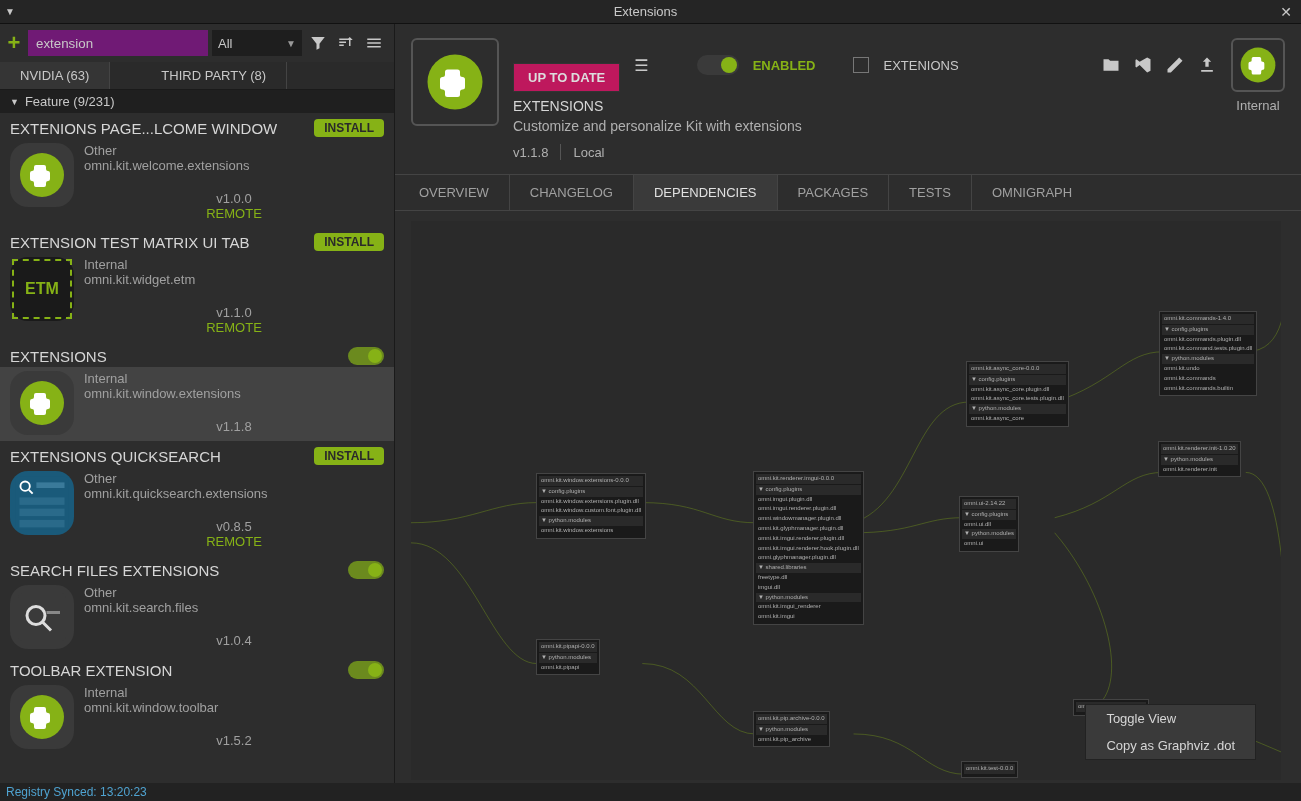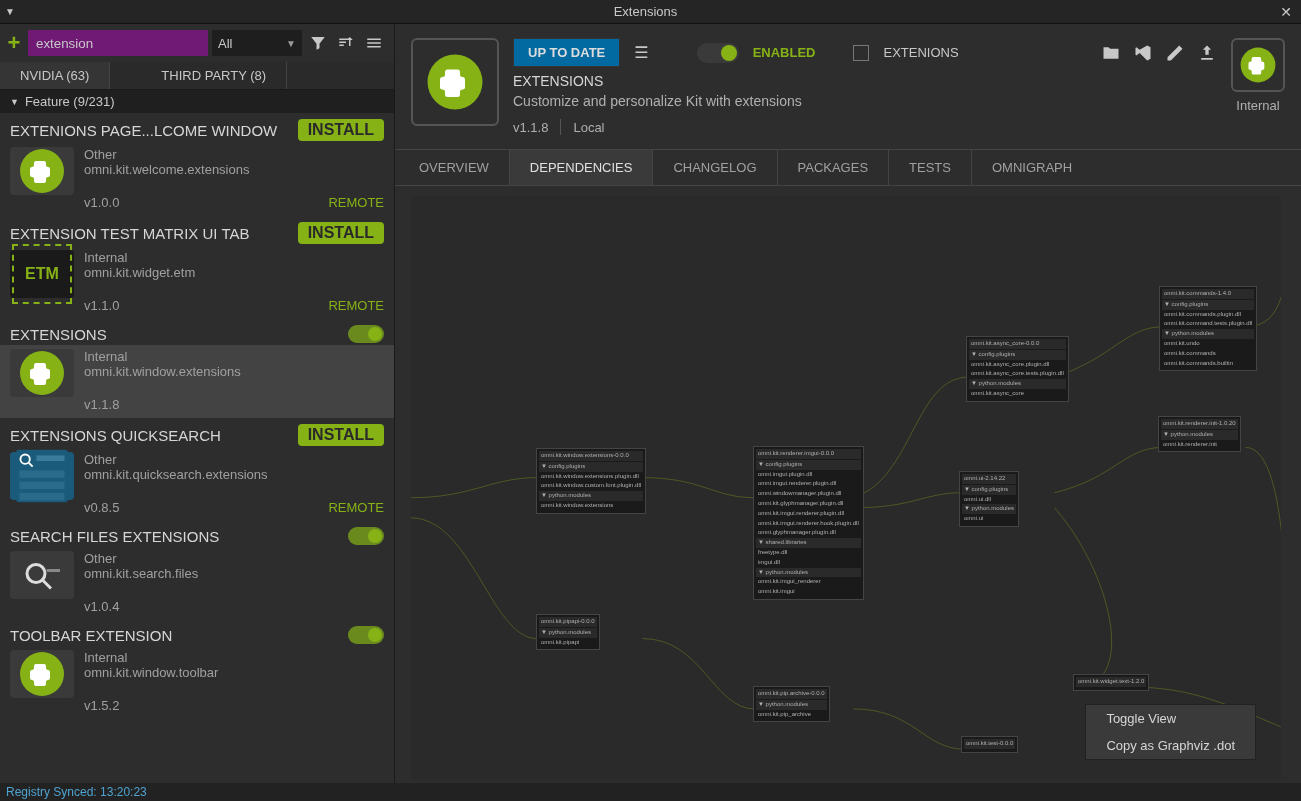--- a/index.html
+++ b/index.html
@@ -35,44 +35,44 @@
 .cathdr .tri { margin-right: 6px; font-size: 9px; }
 
 
 .extlist { flex: 1; overflow-y: auto; position: relative; }
 .extlist::-webkit-scrollbar { width: 6px; }
 .extlist::-webkit-scrollbar-thumb { background: #555; }
 .extlist::-webkit-scrollbar-track { background: #222; }
 
 .exthdr { display: flex; align-items: center; justify-content: space-between; padding: 6px 10px 2px; background: #2d2d2d; }
 .exthdr .name { color: #d6d6d6; font-size: 15px; font-weight: 500; text-transform: uppercase; white-space: nowrap; overflow: hidden; }
-.installbtn { background: #86b216; color: #2a2a2a; padding: 2px 10px; border-radius: 4px; font-size: 16px; font-weight: 600; cursor: pointer; }
+.installbtn { background: #86b216; color: #2a2a2a; padding: 2px 10px; border-radius: 4px; font-size: 12px; font-weight: 600; cursor: pointer; }
 .toggle { width: 36px; height: 18px; background: #555; border-radius: 9px; position: relative; cursor: pointer; }
 .toggle.on { background: #6b8a1e; }
 .toggle .knob { width: 14px; height: 14px; background: #86b216; border-radius: 50%; position: absolute; top: 2px; right: 2px; }
 
 .extbody { display: flex; padding: 4px 10px 6px; gap: 10px; align-items: flex-start; }
-.exticon { width: 64px; height: 48px; border-radius: 4px; display: flex; align-items: center; justify-content: center; flex-shrink: 0; }
+.exticon { width: 64px; height: 64px; border-radius: 18px; display: flex; align-items: center; justify-content: center; flex-shrink: 0; }
 .extmeta { flex: 1; min-width: 0; }
 .extmeta .cat { color: #a0a0a0; font-size: 13px; }
 .extmeta .id { color: #a0a0a0; font-size: 13px; }
-.extver { display: flex; justify-content: space-between; align-items: center; margin-top: 18px; }
+.extver { display: flex; justify-content: space-between; align-items: center; margin-top: 18px; flex-direction: column; }
 .extver .ver { color: #a0a0a0; font-size: 13px; }
 .extver .remote { color: #86b216; font-size: 13px; font-weight: 500; }
 
 .extitem.selected { background: #434343; }
 
 .puzzle { width: 48px; height: 48px; }
 
 
 .dhdr { display: flex; padding: 14px 16px; gap: 14px; }
 .dicon { width: 88px; height: 88px; border: 2px solid #555; border-radius: 6px; display: flex; align-items: center; justify-content: center; }
 .dinfo { flex: 1; }
 .drow1 { display: flex; align-items: center; gap: 14px; margin-bottom: 6px; }
-.updatebtn { background: #0369a1; border: 1px solid #333; padding: 6px 14px; color: #ddd; font-size: 13px; font-weight: 600; cursor: pointer; }
+.updatebtn { background: #be185d; border: 1px solid #333; padding: 6px 14px; color: #ddd; font-size: 13px; font-weight: 600; cursor: pointer; margin-top: 25px; }
 .mbtn { cursor: pointer; color: #c8c8c8; font-size: 16px; }
 .bigtoggle { width: 42px; height: 20px; background: #3a3a3a; border-radius: 10px; position: relative; }
 .bigtoggle .k { width: 16px; height: 16px; background: #86b216; border-radius: 50%; position: absolute; top: 2px; right: 2px; }
 .enlbl { color: #86b216; font-size: 13px; font-weight: 600; }
 .chkbox { width: 16px; height: 16px; border: 1px solid #777; display: inline-block; }
 .allbl { color: #c8c8c8; font-size: 13px; }
 .dactions { display: flex; gap: 12px; margin-left: auto; }
 .dactions .act { width: 20px; height: 20px; cursor: pointer; }
 .dactions svg { width: 20px; height: 20px; fill: #c8c8c8; }
 .dtitle { color: #d6d6d6; font-size: 14px; font-weight: 500; margin-bottom: 4px; }
@@ -344,22 +344,22 @@
               <circle cx="12" cy="12" r="11" fill="#86b216"></circle>
               <path fill="#fff" d="M9 7h4a1 1 0 011 1v1a1 1 0 001 1 1 1 0 011 1v3a1 1 0 01-1 1 1 1 0 00-1 1v1a1 1 0 01-1 1H9a1 1 0 01-1-1v-1a1 1 0 00-1-1 1 1 0 01-1-1v-3a1 1 0 011-1 1 1 0 001-1V8a1 1 0 011-1z"></path>
             </svg>
         </div>
         <div class="rlbl">Internal</div>
       </div>
     </div>
 
     <div class="dtabs" id="dtabs">
         <div class="dtab">OVERVIEW</div>
+        <div class="dtab">CHANGELOG</div>
         <div class="dtab active">DEPENDENCIES</div>
-        <div class="dtab">CHANGELOG</div>
         <div class="dtab">PACKAGES</div>
         <div class="dtab">TESTS</div>
         <div class="dtab">OMNIGRAPH</div>
       </div>
 
     <div class="graph" id="graph">
       <svg class="glines" id="glines" viewBox="0 0 865 560" preserveAspectRatio="none">
           <path d="M0 300 C 60 300 80 280 125 280"></path>
           <path d="M0 320 C 60 320 80 440 125 440"></path>
           <path d="M230 280 C 290 280 300 300 342 300"></path>

